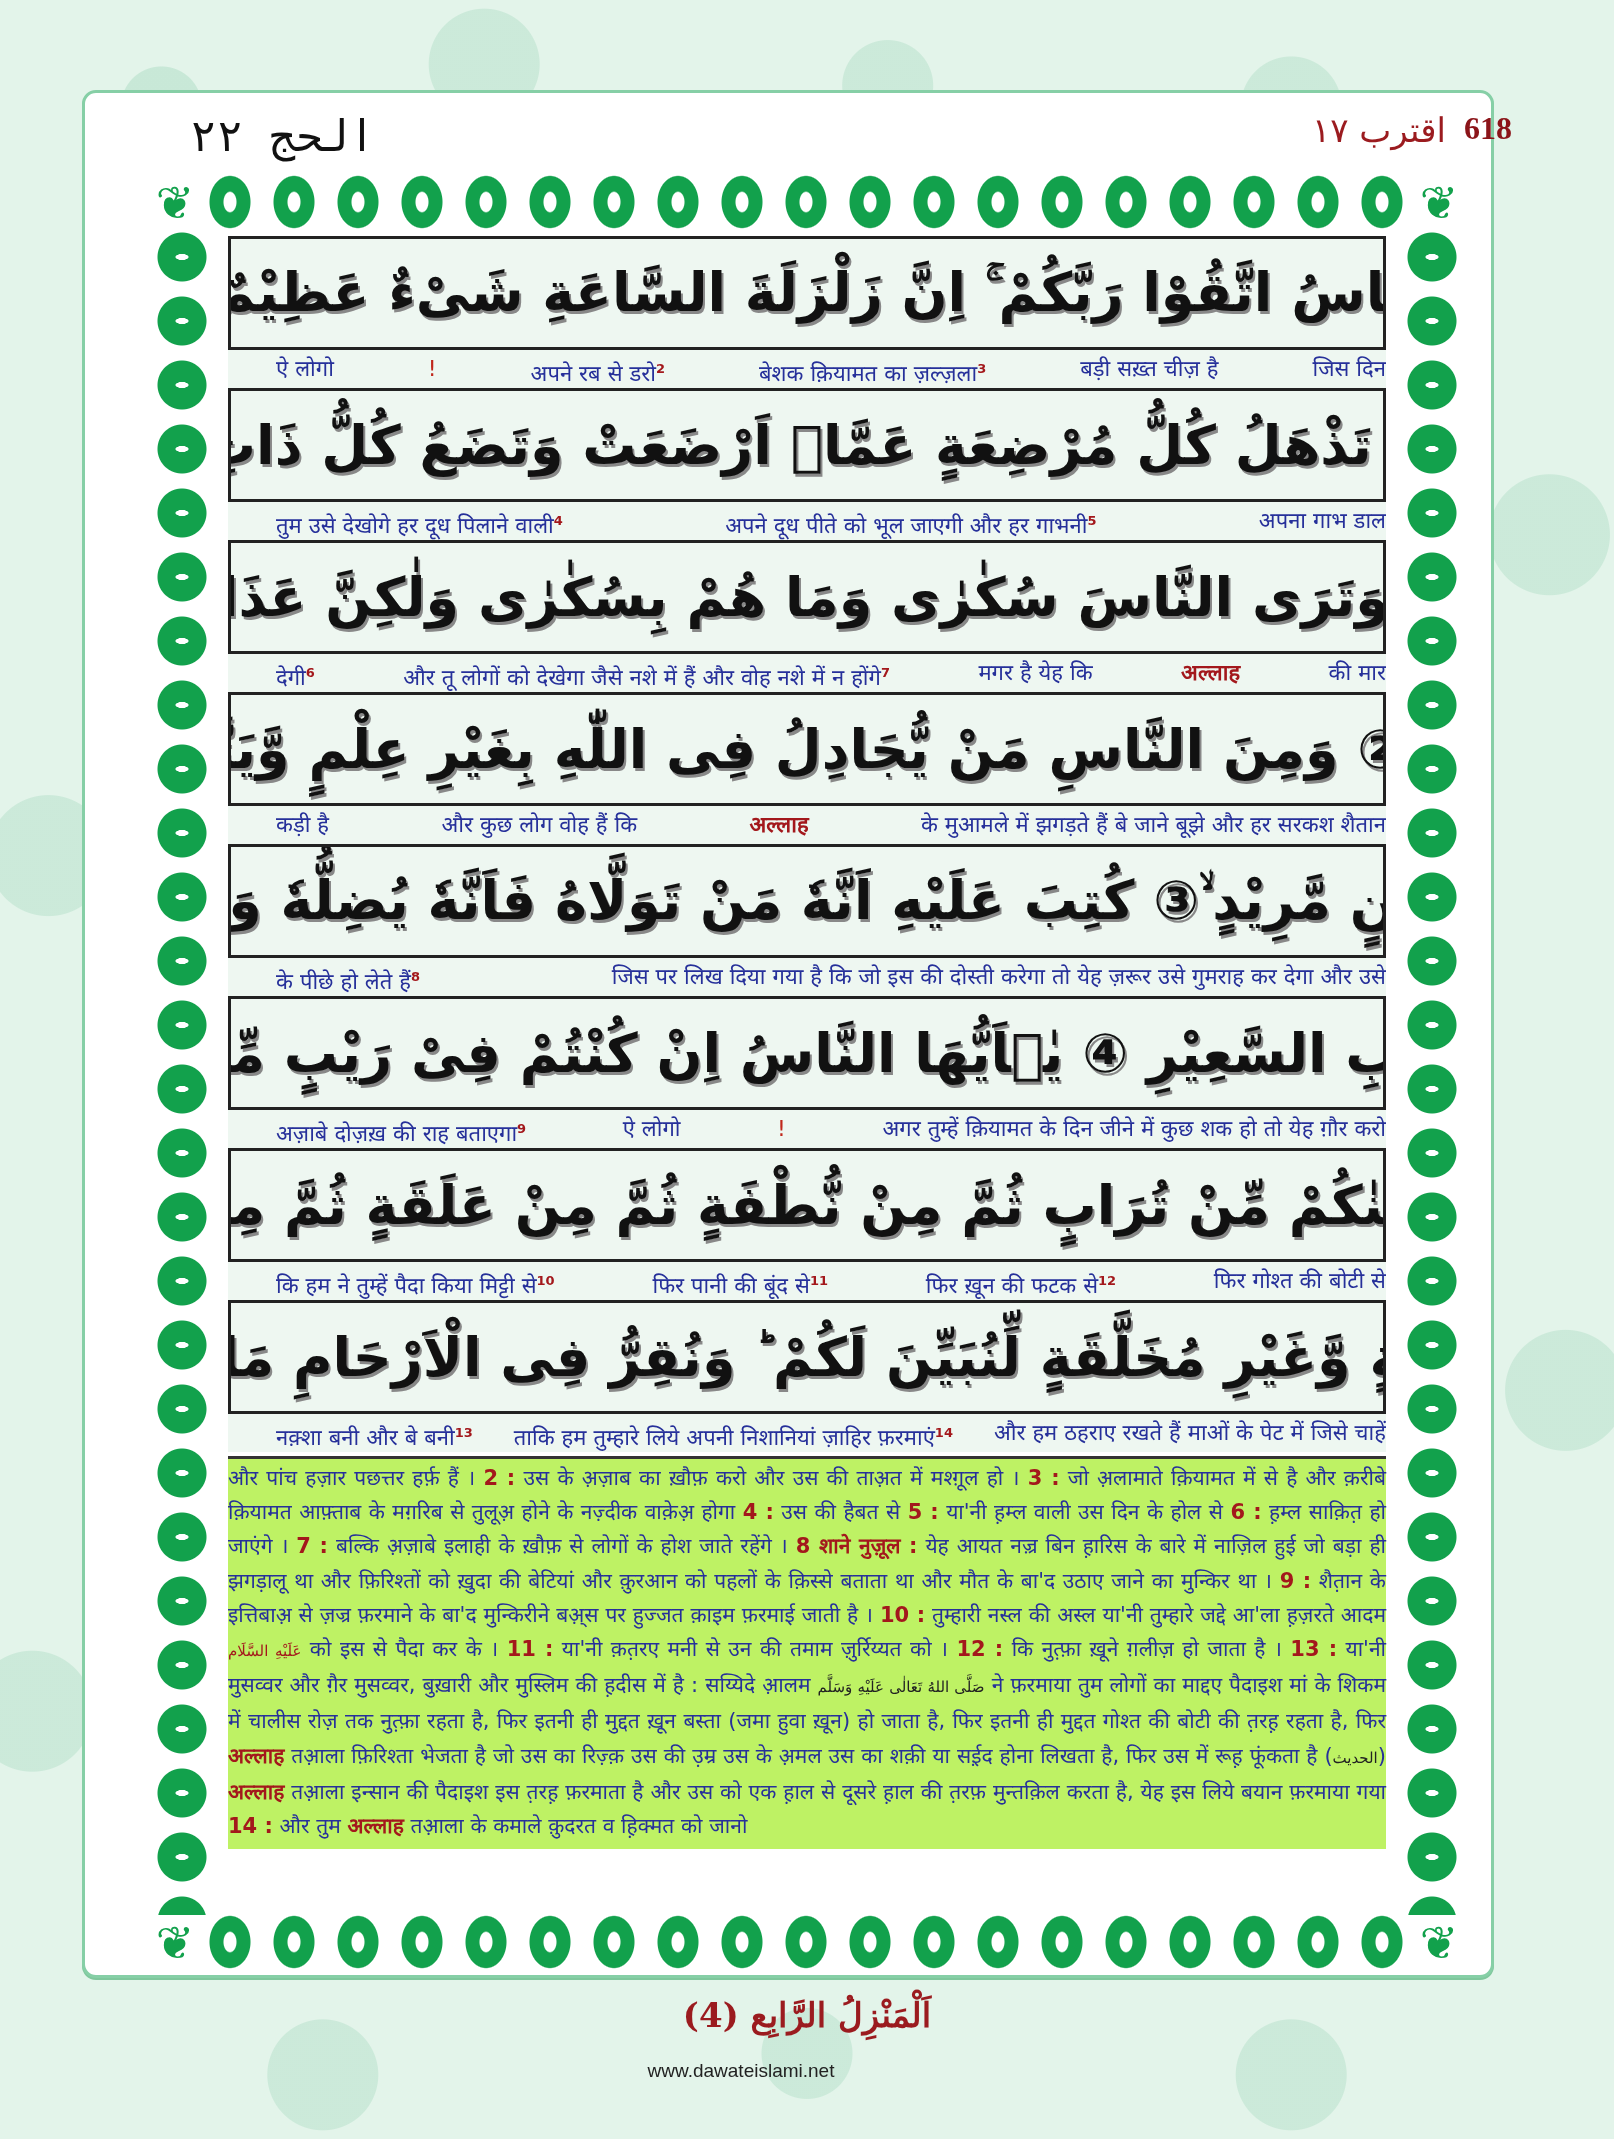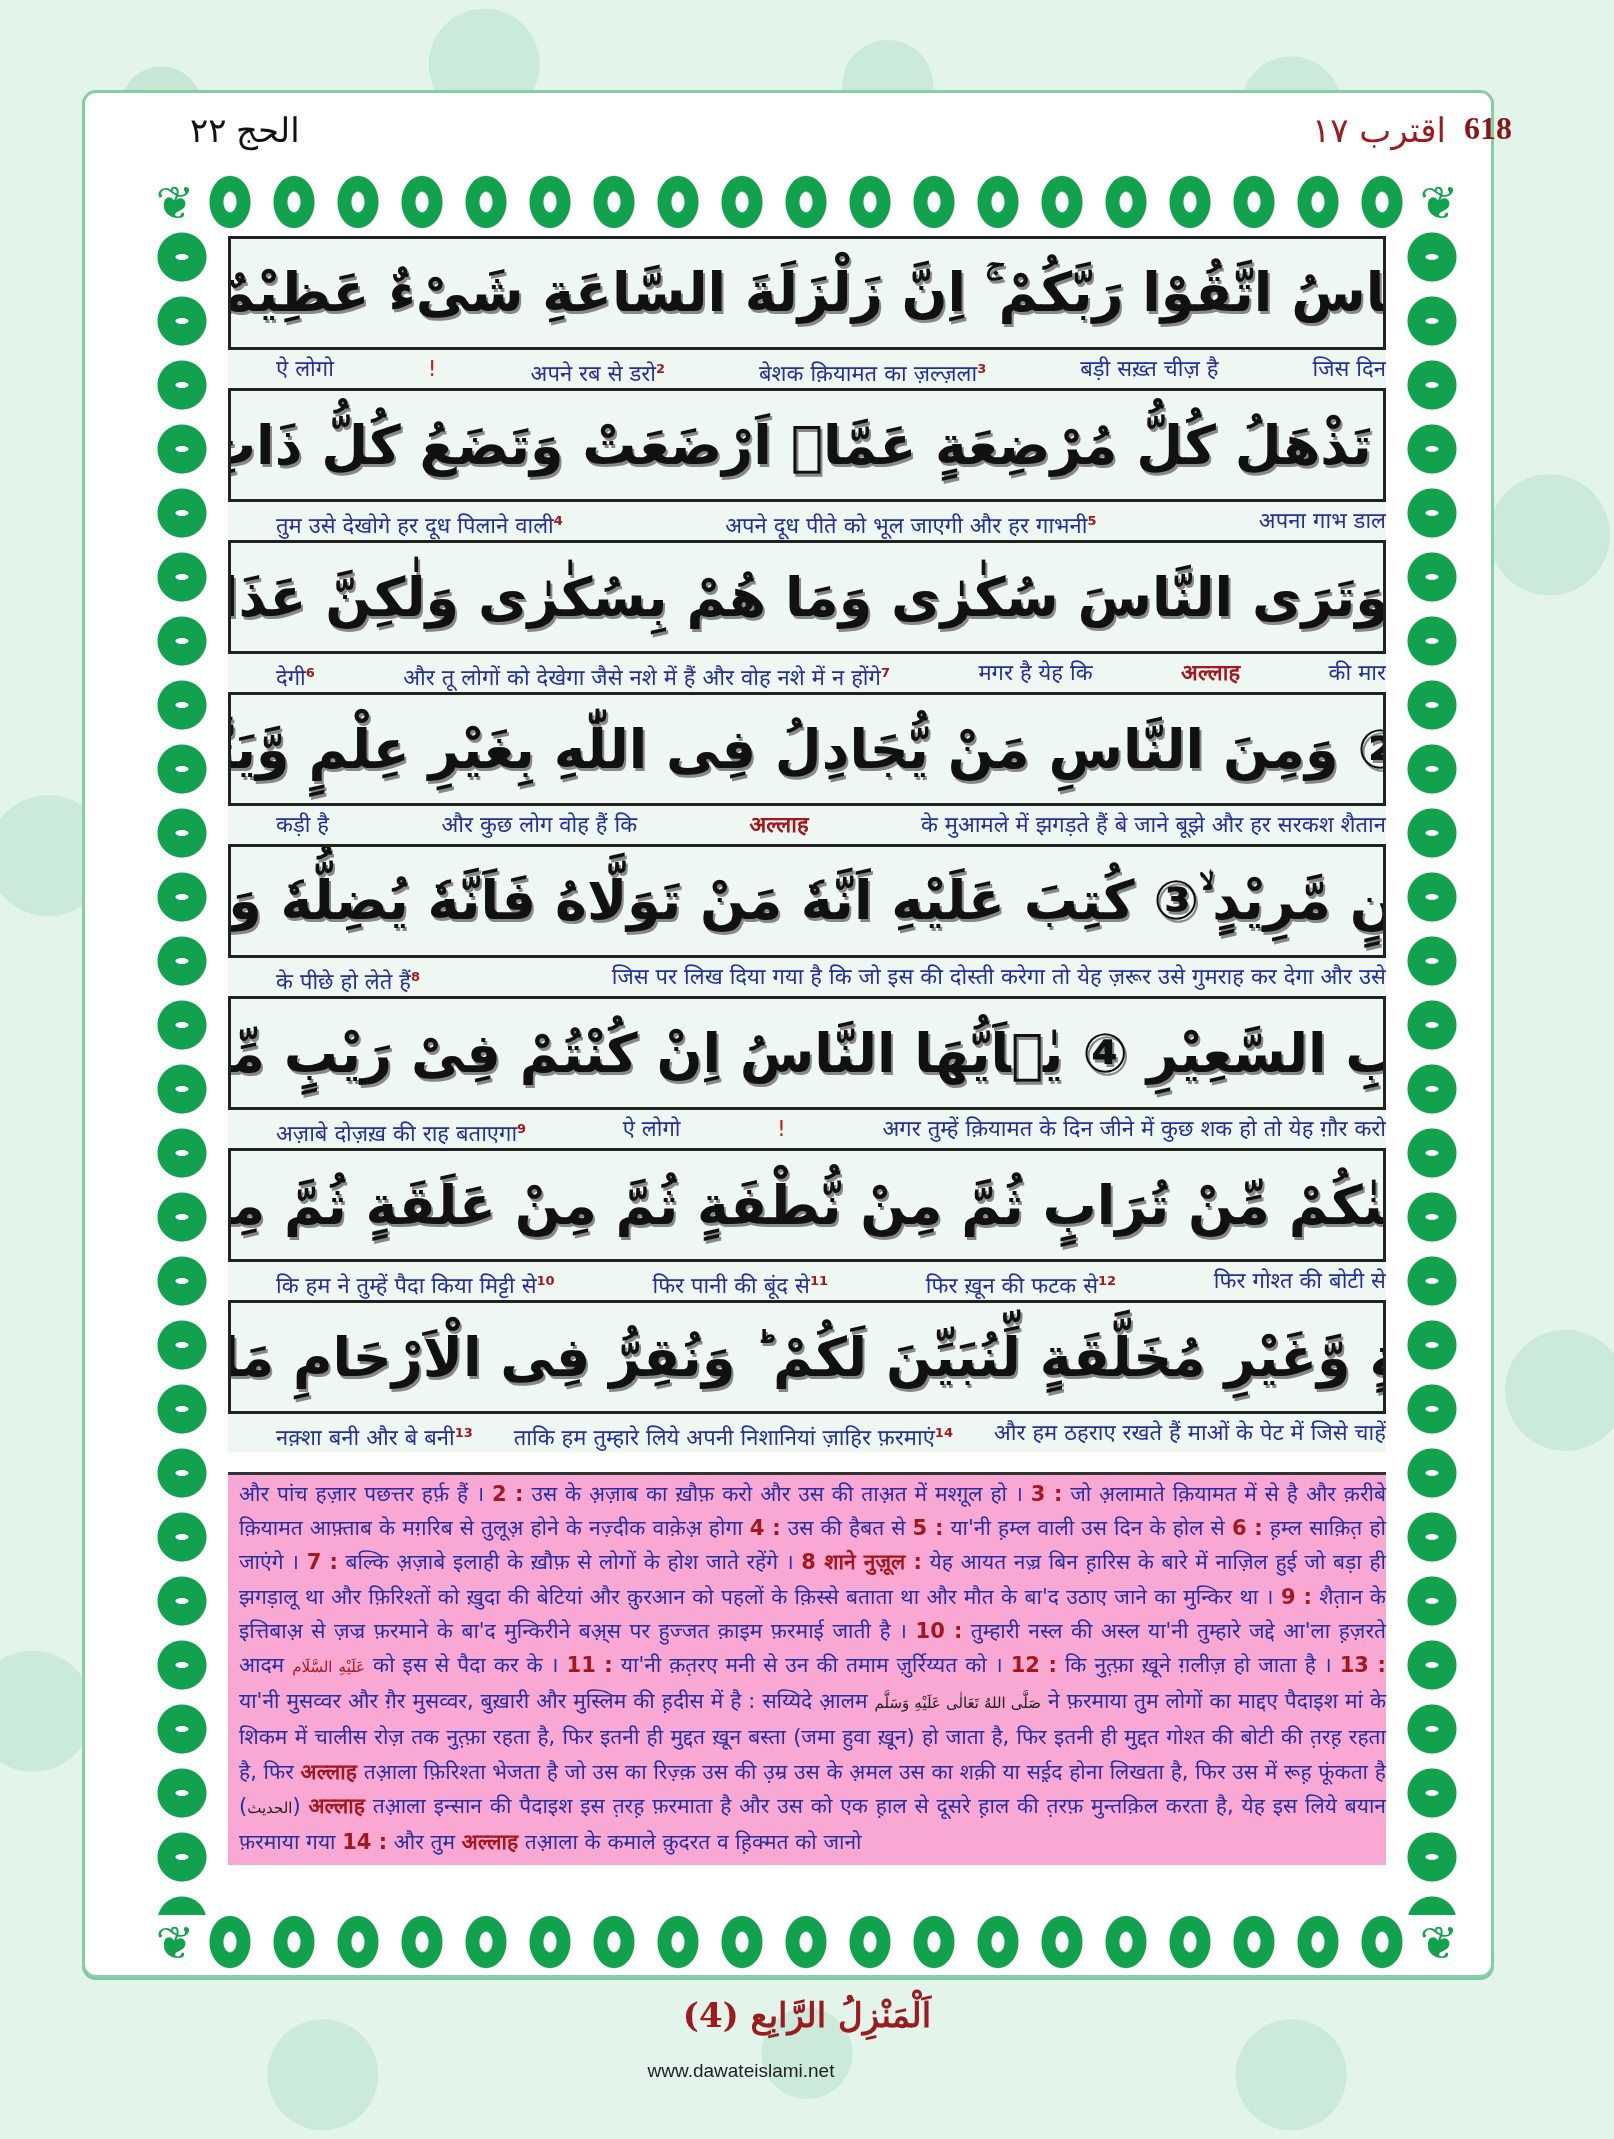--- a/index.html
+++ b/index.html
@@ -22,21 +22,21 @@
       radial-gradient(circle at 20% 97%, rgba(150,210,180,0.30) 0 55px, transparent 56px),
       radial-gradient(circle at 50% 96%, rgba(150,210,180,0.30) 0 45px, transparent 46px),
       radial-gradient(circle at 80% 97%, rgba(150,210,180,0.30) 0 55px, transparent 56px);
   }
   .page {
     position:absolute; left:82px; top:90px; width:1406px; height:1882px;
     background:#ffffff; border:3px solid #86cfa6; border-radius:14px;
     box-shadow:0 2px 0 #7fc79c;
   }
   .header { position:absolute; top:110px; left:0; width:1614px; height:50px; }
-  .hdr-left { position:absolute; left:190px; top:0; font-family:Liberation Sans, sans-serif; font-size:34px; color:#111; direction:rtl; }
+  .hdr-left { position:absolute; left:190px; top:0; font-family:Liberation Mono, monospace; font-size:44px; color:#111; direction:rtl; }
   .hdr-center { position:absolute; left:0; width:1512px; top:0; text-align:right; font-family:"Liberation Serif", serif; font-weight:bold; font-size:32px; color:#8b1419; }
   .hdr-right { position:absolute; right:168px; top:0; font-family:"DejaVu Serif", serif; font-size:34px; color:#9b1b1f; direction:rtl; }
 
   .border-band { position:absolute; left:198px; width:1218px; height:60px;
     background:
       radial-gradient(ellipse 14px 22px at 50% 50%, #ffffff 0 6px, transparent 7px),
       radial-gradient(ellipse 22px 28px at 50% 50%, #12a14c 0 20px, transparent 21px);
     background-size:64px 60px;
   }
   .border-band.top { top:172px; }
@@ -61,23 +61,23 @@
   }
   .trans-line {
     height:38px; line-height:38px; background:#eef7f1;
     font-family:"DejaVu Sans", sans-serif; font-size:22px; color:#26309a;
     display:flex; justify-content:space-between; white-space:nowrap; overflow:hidden;padding-left:48px;
   }
   .trans-line sup { color:#a3181c; font-size:13px; font-weight:bold; }
   .allah { color:#a3181c; font-weight:bold; }
   .excl { color:#c0281c; }
   .notes {
-    margin-top:20px; border-top:3px solid #333; background:#f9a8d4;
+    margin-top:4px; border-top:3px solid #333; background:#bef264;
     font-family:"DejaVu Sans", sans-serif; font-size:21px; color:#26309a;
-    line-height:34.2px; text-align:justify; padding:2px 0 6px 11px;
+    line-height:34.2px; text-align:justify; padding:2px 0 6px 0;
   }
   .notes .num { color:#a3181c; font-weight:bold; }
   .notes .bold { font-weight:bold; }
   .notes .ar { font-family:"DejaVu Serif", serif; font-size:15px; color:#a3181c; }
   .notes .ar-black { font-family:"DejaVu Serif", serif; font-size:15px; color:#222; }
   .manzil { position:absolute; left:0; width:1614px; top:1995px; text-align:center;
     font-family:"DejaVu Serif", serif; font-size:34px; color:#9b1b1f; font-weight:bold; direction:rtl; }
   .site { position:absolute; left:0; width:1482px; top:2060px; text-align:center;
     font-family:"Liberation Sans", sans-serif; font-size:19px; color:#222; }
 </style>

